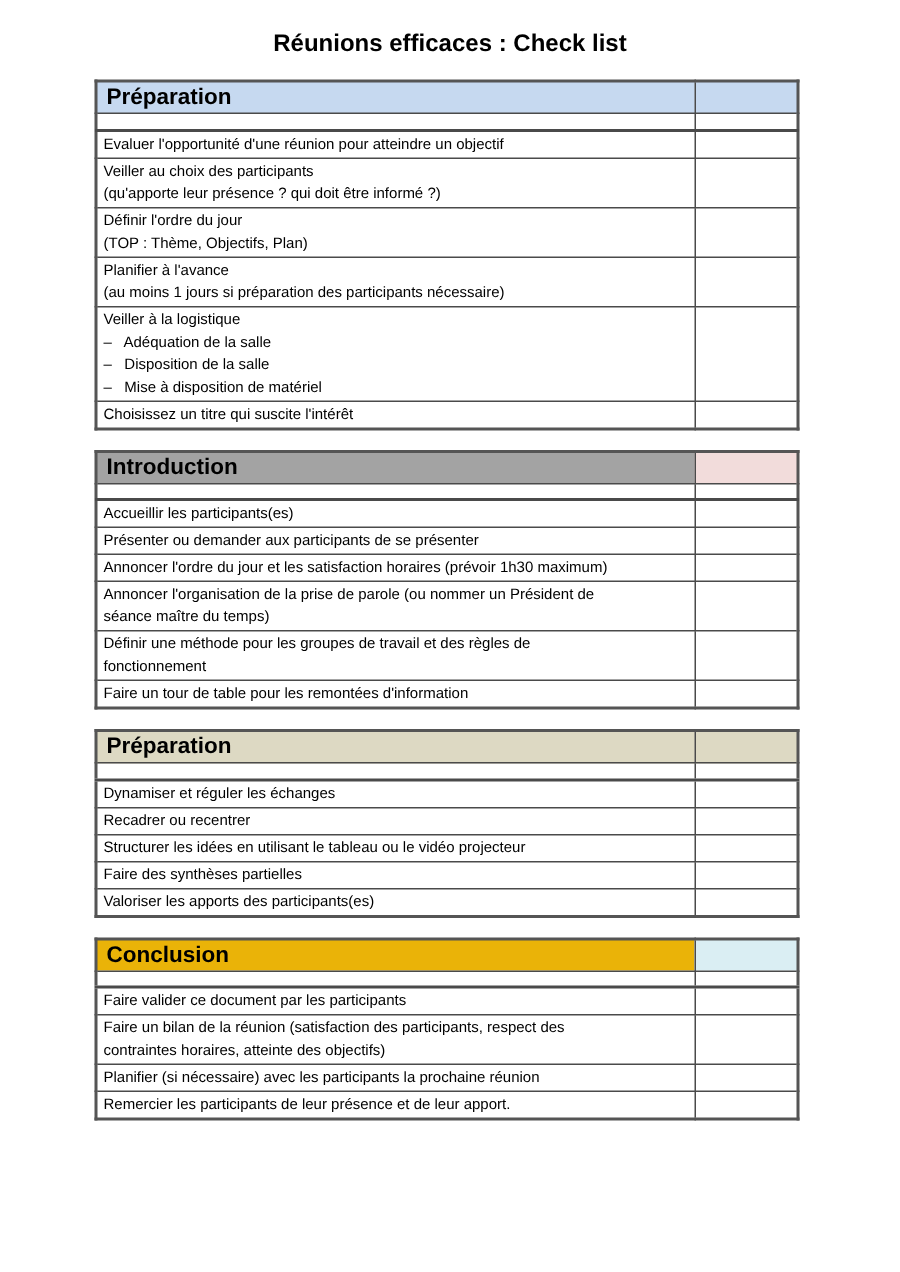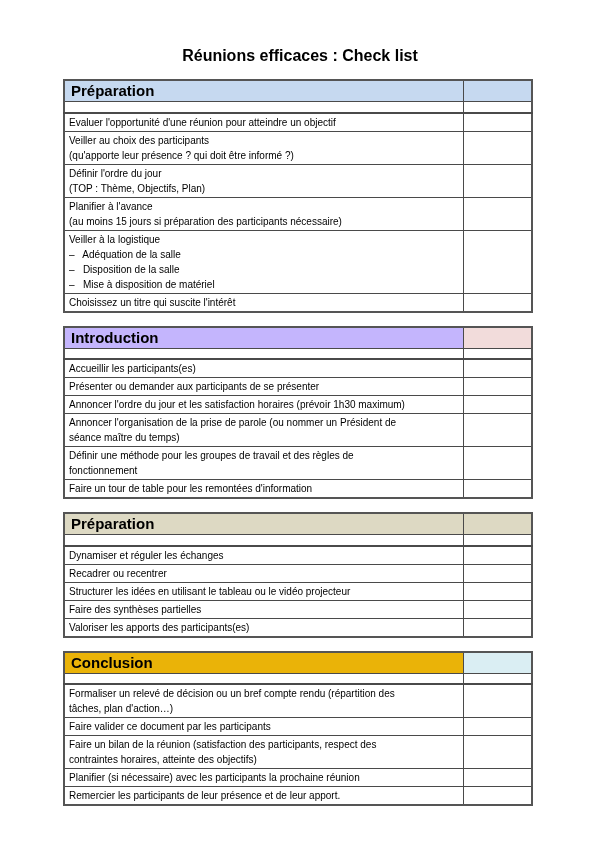--- a/index.html
+++ b/index.html
@@ -8,21 +8,21 @@
     background: #ffffff;
     color: #000000;
     font-family: "Liberation Sans", sans-serif;
   }
   .page {
     position: relative;
     width: 600px;
     height: 848px;
     box-sizing: border-box;
     background: #ffffff;
-    padding-top: 47px;
+    padding-top: 21px;
     overflow: hidden;
   }
   .doc-title {
     text-align: center;
     font-size: 16px;
     font-weight: 700;
     margin: 0 0 14px 0;
   }
   .tables {
     margin-left: 63px;
@@ -91,21 +91,21 @@
 (qu'apporte leur présence ? qui doit être informé ?)</td>
           <td class="chk-cell"></td>
         </tr>
         <tr class="item-row">
           <td class="item">Définir l'ordre du jour
 (TOP : Thème, Objectifs, Plan)</td>
           <td class="chk-cell"></td>
         </tr>
         <tr class="item-row">
           <td class="item">Planifier à l'avance
-(au moins 15 jours si préparation des participants nécessaire)</td>
+(au moins 1 jours si préparation des participants nécessaire)</td>
           <td class="chk-cell"></td>
         </tr>
         <tr class="item-row">
           <td class="item">Veiller à la logistique
 –   Adéquation de la salle
 –   Disposition de la salle
 –   Mise à disposition de matériel</td>
           <td class="chk-cell"></td>
         </tr>
         <tr class="item-row">
@@ -115,21 +115,21 @@
       </tbody>
     </table>
 
     <table class="section">
       <colgroup>
           <col class="col-text">
           <col class="col-check">
         </colgroup>
       <tbody>
         <tr class="hdr-row">
-          <td style="background-color: #c4b5fd;">Introduction</td>
+          <td style="background-color: #a3a3a3;">Introduction</td>
           <td style="background-color: rgb(242, 220, 219);"></td>
         </tr>
         <tr class="spacer-row">
           <td></td>
           <td></td>
         </tr>
         <tr class="item-row">
           <td class="item">Accueillir les participants(es)</td>
           <td class="chk-cell"></td>
         </tr>
@@ -203,25 +203,20 @@
       <tbody>
         <tr class="hdr-row">
           <td style="background-color: #eab308;">Conclusion</td>
           <td style="background-color: rgb(218, 238, 243);"></td>
         </tr>
         <tr class="spacer-row">
           <td></td>
           <td></td>
         </tr>
         <tr class="item-row">
-          <td class="item">Formaliser un relevé de décision ou un bref compte rendu (répartition des
-tâches, plan d'action…)</td>
-          <td class="chk-cell"></td>
-        </tr>
-        <tr class="item-row">
           <td class="item">Faire valider ce document par les participants</td>
           <td class="chk-cell"></td>
         </tr>
         <tr class="item-row">
           <td class="item">Faire un bilan de la réunion (satisfaction des participants, respect des
 contraintes horaires, atteinte des objectifs)</td>
           <td class="chk-cell"></td>
         </tr>
         <tr class="item-row">
           <td class="item">Planifier (si nécessaire) avec les participants la prochaine réunion</td>

